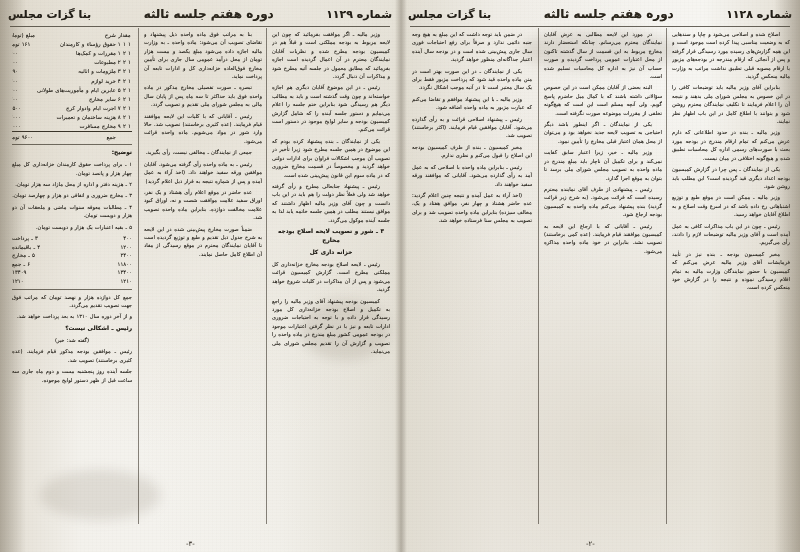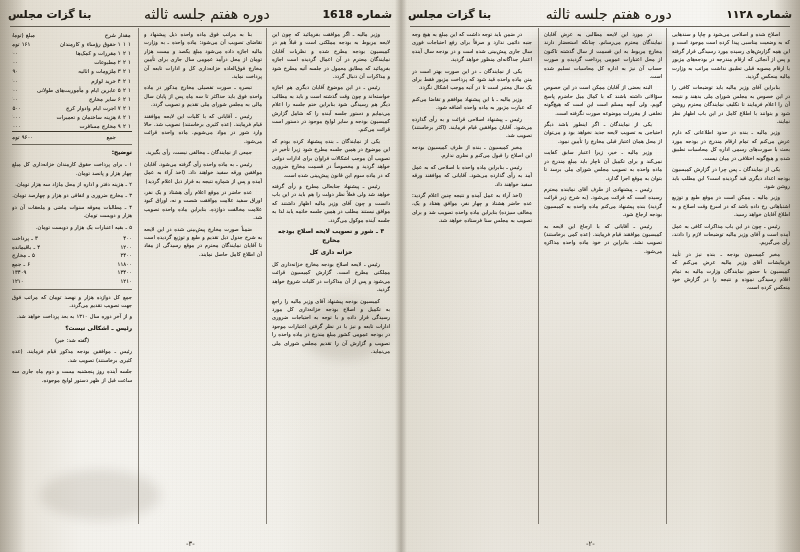--- a/index.html
+++ b/index.html
@@ -84,21 +84,21 @@
     font-family: "DejaVu Sans", sans-serif;
     font-size: 9.5px;
     color: #2a251c;
     letter-spacing: .2px;
   }
   .hdr .blob {
     font-weight: bold;
     font-size: 11px;
     color: #221e17;
   }
-  .hdr .mid { font-size: 14px; }
+  .hdr .mid { font-size: 12px; font-weight: bold; }
 
   
   .col {
     position: absolute;
     direction: rtl;
     text-align: justify;
     color: #1d1a14;
     font-size: 5.2px;
     line-height: 8.4px;
     overflow: hidden;
@@ -235,21 +235,21 @@
     </div>
 
     <div class="pgnum" style="left:184px;">-۲-</div>
   </div>
 
   <div class="sheet left">
 
     <div class="hdr" style="left:6px;right:6px;">
       <span class="blob">بنا گزات مجلس</span>
       <span class="mid">دوره هفتم جلسه ثالثه</span>
-      <span class="blob">شماره 1618</span>
+      <span class="blob">شماره ۱۱۲۹</span>
     </div>
 
     <div class="rule-top" style="left:8px;width:380px;top:26px;"></div>
     <div class="rule-v" style="left:136px;top:28px;height:496px;"></div>
     <div class="rule-v" style="left:264px;top:28px;height:496px;"></div>
 
     <div class="col" style="left:270px;top:30px;width:118px;height:492px;">
       <p class="ind">وزیر مالیه ـ اگر موافقت بفرمائید که چون این لایحه مربوط به بودجه مملکتی است و قبلاً هم در کمیسیون بودجه مطرح شده و نظریات آقایان نمایندگان محترم در آن اعمال گردیده است اجازه بفرمائید که مطابق معمول در جلسه آتیه مطرح شود و مذاکرات آن دنبال گردد.</p>
       <p class="ind">رئیس ـ در این موضوع آقایان دیگری هم اجازه خواسته‌اند و چون وقت گذشته است و باید به مطالب دیگر هم رسیدگی شود بنابراین ختم جلسه را اعلام می‌نمایم و دستور جلسه آینده را که شامل گزارش کمیسیون بودجه و سایر لوایح موجود در دستور است قرائت می‌کنم.</p>
       <p class="ind">یکی از نمایندگان ـ بنده پیشنهاد کرده بودم که این موضوع در همین جلسه مطرح شود زیرا تأخیر در تصویب آن موجب اشکالات فراوان برای ادارات دولتی خواهد گردید و مخصوصاً در قسمت مخارج ضروری که در ماده سوم این قانون پیش‌بینی شده است.</p>

